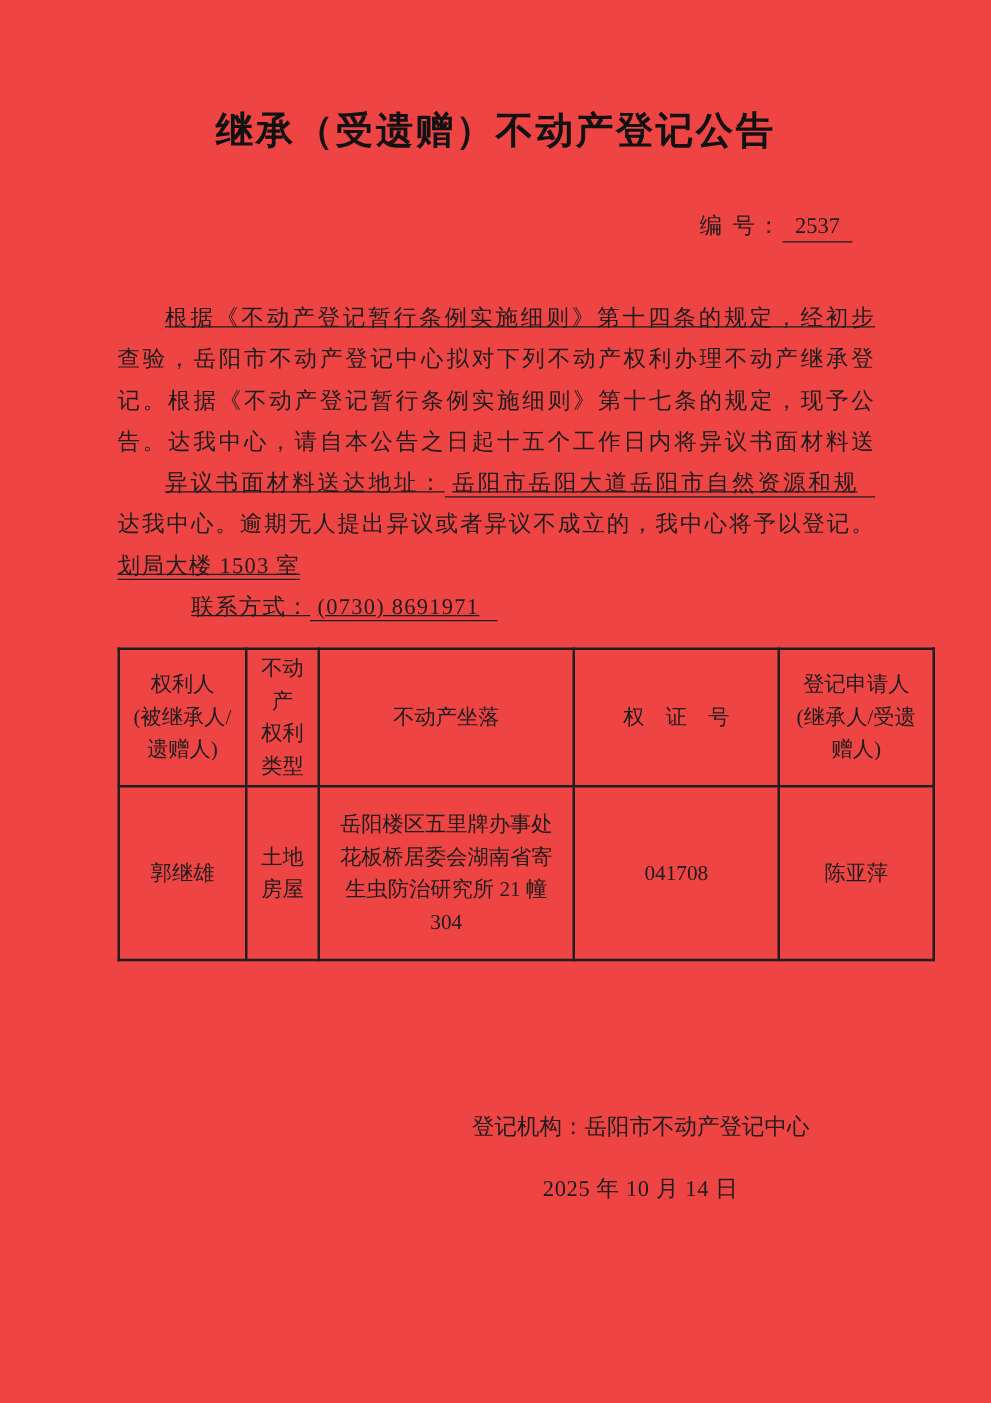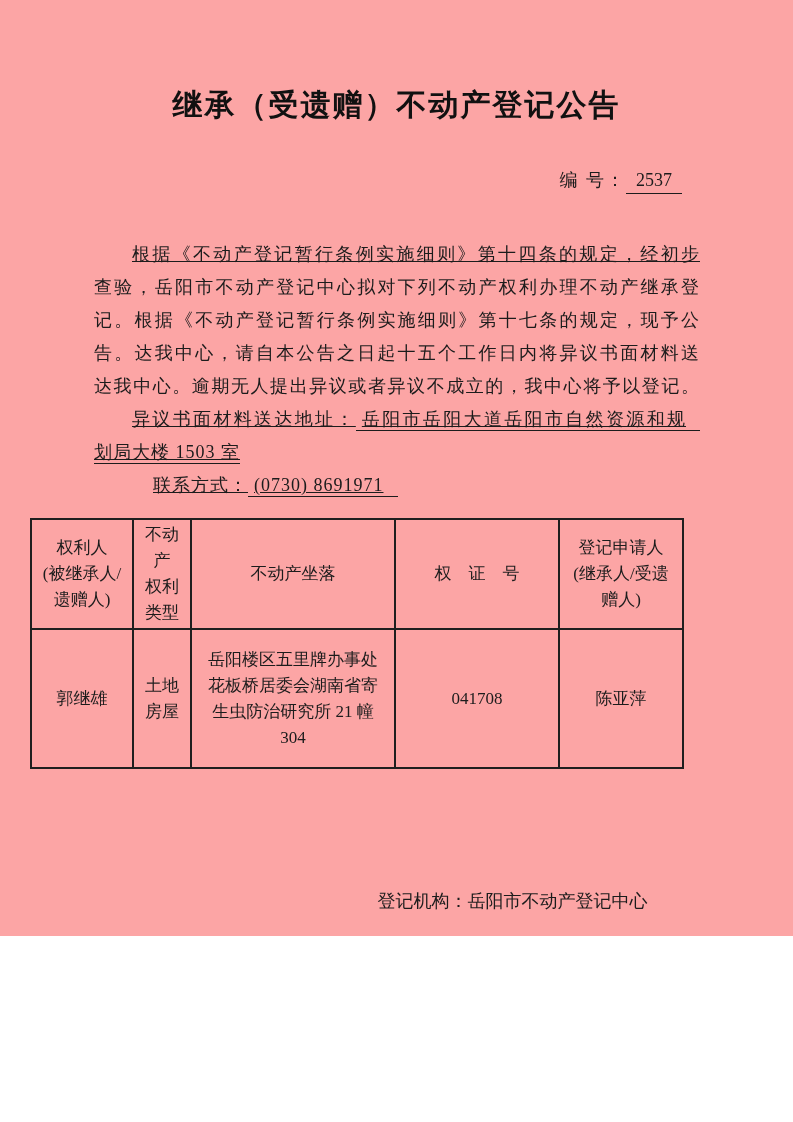--- a/index.html
+++ b/index.html
@@ -1,21 +1,21 @@
 <!DOCTYPE html>
 <html><head>
 <meta charset="utf-8">
 <style>
   html, body { margin: 0; padding: 0; background: #ffffff; }
   .page {
     position: relative;
     width: 793px;
-    height: 936px;
+    height: 1122px;
     margin: 0 auto;
-    background: #fca5a5;
+    background: #ef4444;
     color: #1c1c1c;
     font-family: "Liberation Serif", "DejaVu Serif", serif;
     overflow: hidden;
   }
   
   .doc-title {
     margin: 0 94px 0 94px;
     padding-top: 86px;
     text-align: center;
     font-family: "Liberation Sans", "DejaVu Sans", sans-serif;
@@ -56,21 +56,21 @@
   .line.indent { text-indent: 38px; text-decoration: underline; }
   .line.plain { text-align: left; text-align-last: left; white-space: nowrap; text-decoration: underline; }
   .contact-line { padding-left: 59px; }
   .u {
     border-bottom: 1.5px solid #1c1c1c;
     padding-bottom: 1px;
   }
   .u-pad { padding-left: 6px; padding-right: 14px; }
   
   table.notice-table {
-    margin: 16px 0 0 30px;
+    margin: 16px 0 0 94px;
     border-collapse: collapse;
     table-layout: fixed;
     width: 652px;
     font-size: 17px;
     color: #1c1c1c;
   }
   table.notice-table col.c1 { width: 102px; }
   table.notice-table col.c2 { width: 58px; }
   table.notice-table col.c3 { width: 204px; }
   table.notice-table col.c4 { width: 164px; }
@@ -108,22 +108,22 @@
 
   <div class="number-line">
     <span class="lbl">编 号：</span><span class="u-num">2537</span>
   </div>
 
   <div class="body-block">
     <div class="line indent">根据《不动产登记暂行条例实施细则》第十四条的规定，经初步</div>
     <div class="line">查验，岳阳市不动产登记中心拟对下列不动产权利办理不动产继承登</div>
     <div class="line">记。根据《不动产登记暂行条例实施细则》第十七条的规定，现予公</div>
     <div class="line">告。达我中心，请自本公告之日起十五个工作日内将异议书面材料送</div>
+    <div class="line indent"><span>异议书面材料送达地址：</span><span class="u u-pad">岳阳市岳阳大道岳阳市自然资源和规</span></div>
     <div class="line">达我中心。逾期无人提出异议或者异议不成立的，我中心将予以登记。</div>
-    <div class="line indent"><span>异议书面材料送达地址：</span><span class="u u-pad">岳阳市岳阳大道岳阳市自然资源和规</span></div>
     <div class="line plain"><span class="u">划局大楼 1503 室</span></div>
     <div class="line plain contact-line"><span>联系方式：</span><span class="u u-pad">(0730)  8691971</span></div>
   </div>
 
   <table class="notice-table">
     <colgroup>
       <col class="c1">
         <col class="c2">
         <col class="c3">
         <col class="c4">

